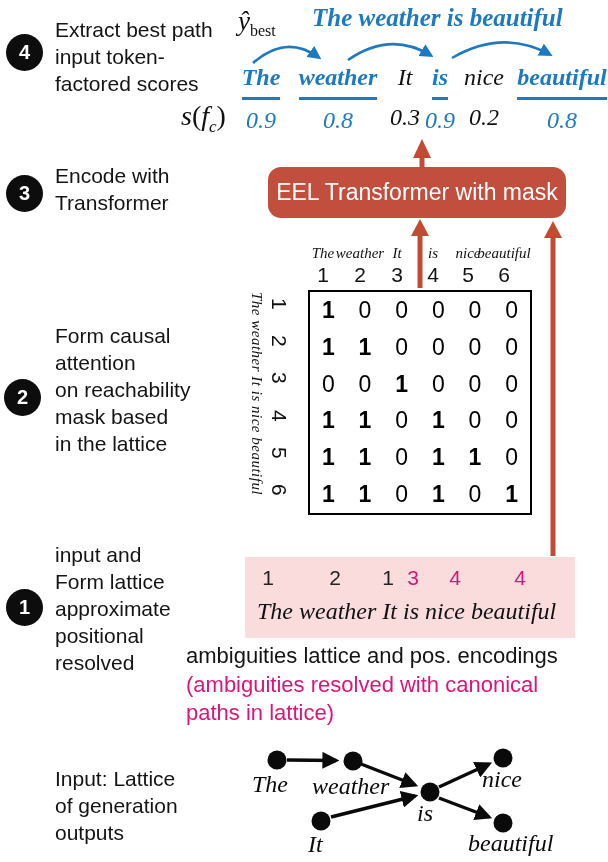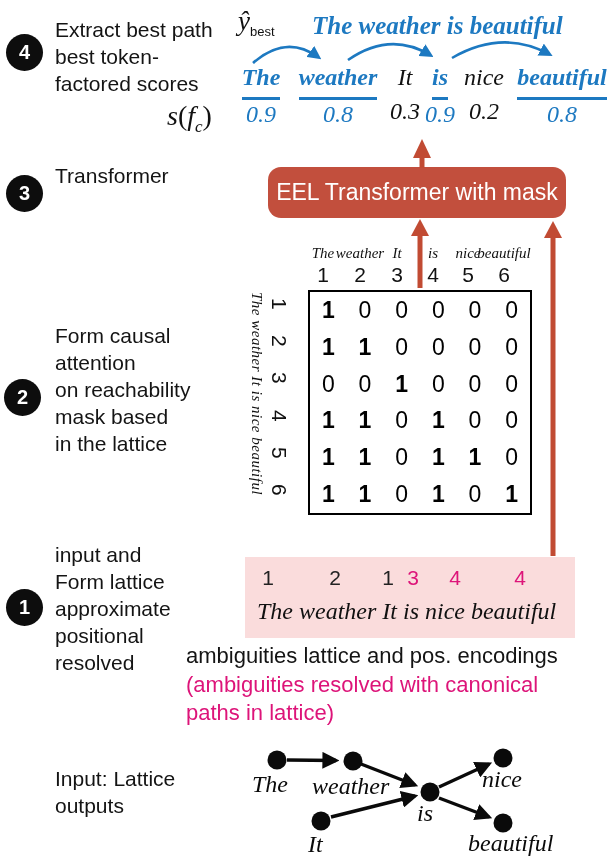--- a/index.html
+++ b/index.html
@@ -7,28 +7,28 @@
   .abs{position:absolute;}
   #stage{position:relative;width:608px;height:862px;}
 
   
   .step-circle{position:absolute;width:37px;height:37px;border-radius:50%;background:#0d0d0d;
     color:#fff;font-weight:bold;font-size:20px;display:flex;align-items:center;justify-content:center;}
   .step-text{position:absolute;left:55px;font-size:21px;line-height:27px;color:#141414;}
 
   
   .yhat{font-family:"Liberation Serif",serif;font-style:italic;font-size:27px;color:#111;}
-  .yhat sub{font-style:normal;font-size:13px;font-family:Liberation Sans, sans-serif;}
+  .yhat sub{font-style:normal;font-size:16px;font-family:Liberation Serif, serif;}
   .best-sentence{font-family:"Liberation Serif",serif;font-style:italic;font-weight:bold;font-size:25px;}
   .tokrow{position:absolute;left:238px;top:64px;display:flex;gap:10px;}
   .tokcol{display:flex;flex-direction:column;align-items:center;}
   .tok{font-family:"Liberation Serif",serif;font-style:italic;font-size:24px;height:33px;white-space:nowrap;}
   .tok.sel{font-weight:bold;border-bottom:3px solid;padding-bottom:0px;}
-  .score{font-family:"Liberation Serif",serif;font-style:italic;font-size:24px;margin-top:1px;}
-  .sfc{position:absolute;left:167px;top:100px;font-family:"Liberation Serif",serif;font-size:28px;color:#111;}
+  .score{font-family:"Liberation Serif",serif;font-style:italic;font-size:24px;margin-top:7px;}
+  .sfc{position:absolute;left:181px;top:100px;font-family:"Liberation Serif",serif;font-size:28px;color:#111;}
   .sfc i{font-style:italic;}
   .sfc sub{font-size:17px;}
 
   
   .eel-box{position:absolute;left:268px;top:167px;width:298px;height:51px;border-radius:13px;
     display:flex;align-items:center;justify-content:center;color:#fff;font-size:23px;}
 
   
   .mword{position:absolute;top:245px;transform:translateX(-50%);font-family:"Liberation Serif",serif;
     font-style:italic;font-size:15px;white-space:nowrap;color:#111;}
@@ -58,28 +58,29 @@
 </head>
 <body>
 
 <div id="stage">
 
   <div class="step-circle" style="left:6px;top:34px;">
     <span>4</span>
   </div>
   <div class="step-text" style="top:16px;">
     <div>Extract best path</div>
-    <div>best token-</div>
+    <div>input token-</div>
     <div>factored scores</div>
   </div>
 
   <div class="step-circle" style="left:6px;top:175px;">
     <span>3</span>
   </div>
   <div class="step-text" style="top:162px;">
+    <div>Encode with</div>
     <div>Transformer</div>
   </div>
 
   <div class="step-circle" style="left:4px;top:379px;">
     <span>2</span>
   </div>
   <div class="step-text" style="top:322px;">
     <div>Form causal</div>
     <div>attention</div>
     <div>on reachability</div>
@@ -93,25 +94,26 @@
   <div class="step-text" style="top:541px;">
     <div>input and</div>
     <div>Form lattice</div>
     <div>approximate</div>
     <div>positional</div>
     <div>resolved</div>
   </div>
 
   <div class="step-text" style="top:765px;">
     <div>Input: Lattice</div>
+    <div>of generation</div>
     <div>outputs</div>
   </div>
 
   <div class="abs yhat" style="left:238px;top:6px;"><i>ŷ</i><sub>best</sub></div>
-  <div class="abs best-sentence" style="left:312px;top:12px;color:#1d79c1;">The weather is beautiful</div>
+  <div class="abs best-sentence" style="left:312px;top:4px;color:#1d79c1;">The weather is beautiful</div>
 
   <div class="tokrow">
     <div class="tokcol" style="width:46px;">
       <div class="tok sel" style="color:#1d79c1;">The</div>
       <div class="score" style="color:#1d79c1;">0.9</div>
     </div>
     <div class="tokcol" style="width:88px;">
       <div class="tok sel" style="color:#1d79c1;">weather</div>
       <div class="score" style="color:#1d79c1;">0.8</div>
     </div>

